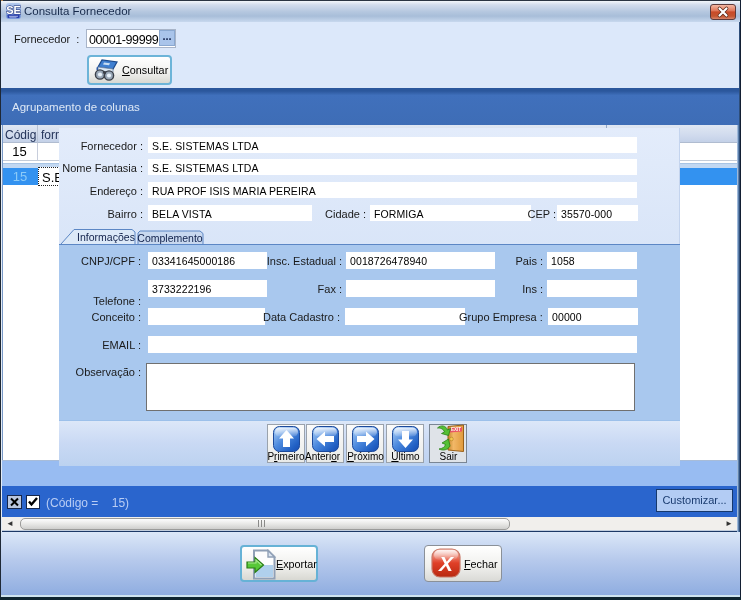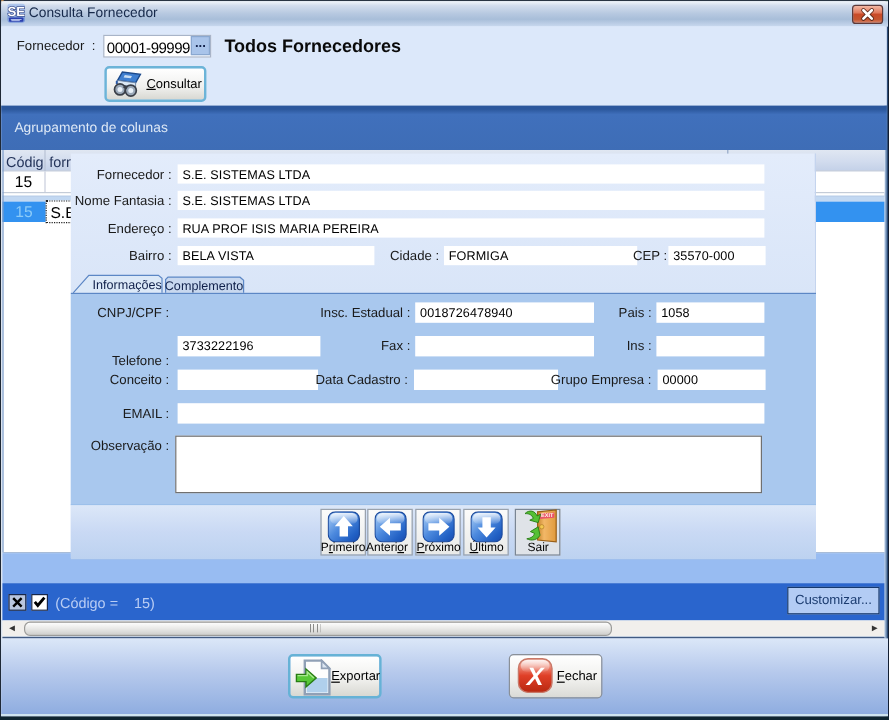--- a/index.html
+++ b/index.html
@@ -48,21 +48,20 @@
     <path d="M9.5 4.5 L16.5 11.5 M16.5 4.5 L9.5 11.5" stroke="#5a2718" stroke-width="3.6" stroke-linecap="round"></path>
     <path d="M9.5 4.5 L16.5 11.5 M16.5 4.5 L9.5 11.5" stroke="#ffffff" stroke-width="2.2" stroke-linecap="round"></path>
   </svg>
 
   <div class="abs" style="left:1px;top:22px;width:738px;height:66px;background:#dce8fa;"></div>
   <div class="abs lbl" style="left:14px;top:33px;text-align:left;">Fornecedor&nbsp;&nbsp;:</div>
   <div class="abs" style="left:86px;top:29px;width:90px;height:19px;background:#fff;border:1px solid #a8b4c8;"></div>
   <div class="abs" style="left:89px;top:33px;font-size:12.5px;letter-spacing:-0.4px;color:#000;">00001-99999</div>
   <div class="abs" style="left:159px;top:30px;width:16px;height:16px;background:#a9c4ea;border:1px solid #8aa8d0;
        color:#10204a;font-size:11px;font-weight:bold;text-align:center;line-height:10px;">...</div>
-  <div class="abs" style="left:187px;top:30px;font-size:15px;font-weight:bold;color:#0a0a0a;">Todos Fornecedores</div>
 
   <div class="abs" style="left:87px;top:55px;width:85px;height:30px;border:2px solid #6cb4d8;border-radius:4px;
        background:linear-gradient(180deg,#ffffff 0%,#f0f0ee 60%,#d8d8d2 100%);"></div>
   <svg class="abs" style="left:92px;top:57px;" width="28" height="25" viewBox="0 0 28 25">
     <path d="M6 10 L10 3 L25 5 L21 12 Z" fill="#3f7fd0" stroke="#1c4a8c" stroke-width="1.2"></path>
     <path d="M12 5.5 L18 6.3 L17 8.3 L11 7.5 Z" fill="#c8ddf2"></path>
     <path d="M6 10 L21 12 L21 15.5 L6 13.5 Z" fill="#dce8f4" stroke="#7088a8" stroke-width="0.8"></path>
     <path d="M6 10 L6 13.5 L4.5 13 L4.5 10.5 Z" fill="#2a5aa8"></path>
     <circle cx="8" cy="17.5" r="4.6" fill="#9aa8b8" stroke="#3a3f48" stroke-width="1.4"></circle>
     <circle cx="17" cy="18.5" r="4.6" fill="#9aa8b8" stroke="#3a3f48" stroke-width="1.4"></circle>
@@ -183,20 +182,21 @@
       <path d="M2 16 L15 1.5 L73 1.5 L76 4 L76 16" fill="#dce9f8" stroke="#5c87c5" stroke-width="1"></path>
       <path d="M79 16 L79 5 L81 3 L141 3 L144 5.5 L144 16" fill="#c8d8ef" stroke="#5c87c5" stroke-width="1"></path>
       <text x="47" y="13" font-family="Liberation Sans" font-size="10.5" fill="#10204a" text-anchor="middle">Informações</text>
       <text x="111" y="13.5" font-family="Liberation Sans" font-size="10.5" fill="#10204a" text-anchor="middle">Complemento</text>
     </svg>
     <div class="abs" style="left:0;top:116px;width:621px;height:1px;background:#5c87c5;"></div>
 
     <div class="abs" style="left:0;top:117px;width:621px;height:176px;background:#a9c8ee;border-bottom:1px solid #9cc0ea;"></div>
 
     <div class="lbl" style="left:0;top:127px;width:82px;">CNPJ/CPF :</div>
+    <div class="inp" style="left:89px;top:124px;width:119px;height:17px;">03341645000186</div>
     <div class="lbl" style="left:200px;top:127px;width:83px;">Insc. Estadual :</div>
     <div class="inp" style="left:287px;top:124px;width:149px;height:17px;">0018726478940</div>
     <div class="lbl" style="left:430px;top:127px;width:54px;">Pais :</div>
     <div class="inp" style="left:488px;top:124px;width:90px;height:17px;">1058</div>
 
     <div class="lbl" style="left:0;top:155px;width:82px;margin-top:12px;">Telefone :</div>
     <div class="inp" style="left:89px;top:152px;width:119px;height:17px;">3733222196</div>
     <div class="lbl" style="left:200px;top:155px;width:83px;">Fax :</div>
     <div class="inp" style="left:287px;top:152px;width:149px;height:17px;"></div>
     <div class="lbl" style="left:430px;top:155px;width:54px;">Ins :</div>

